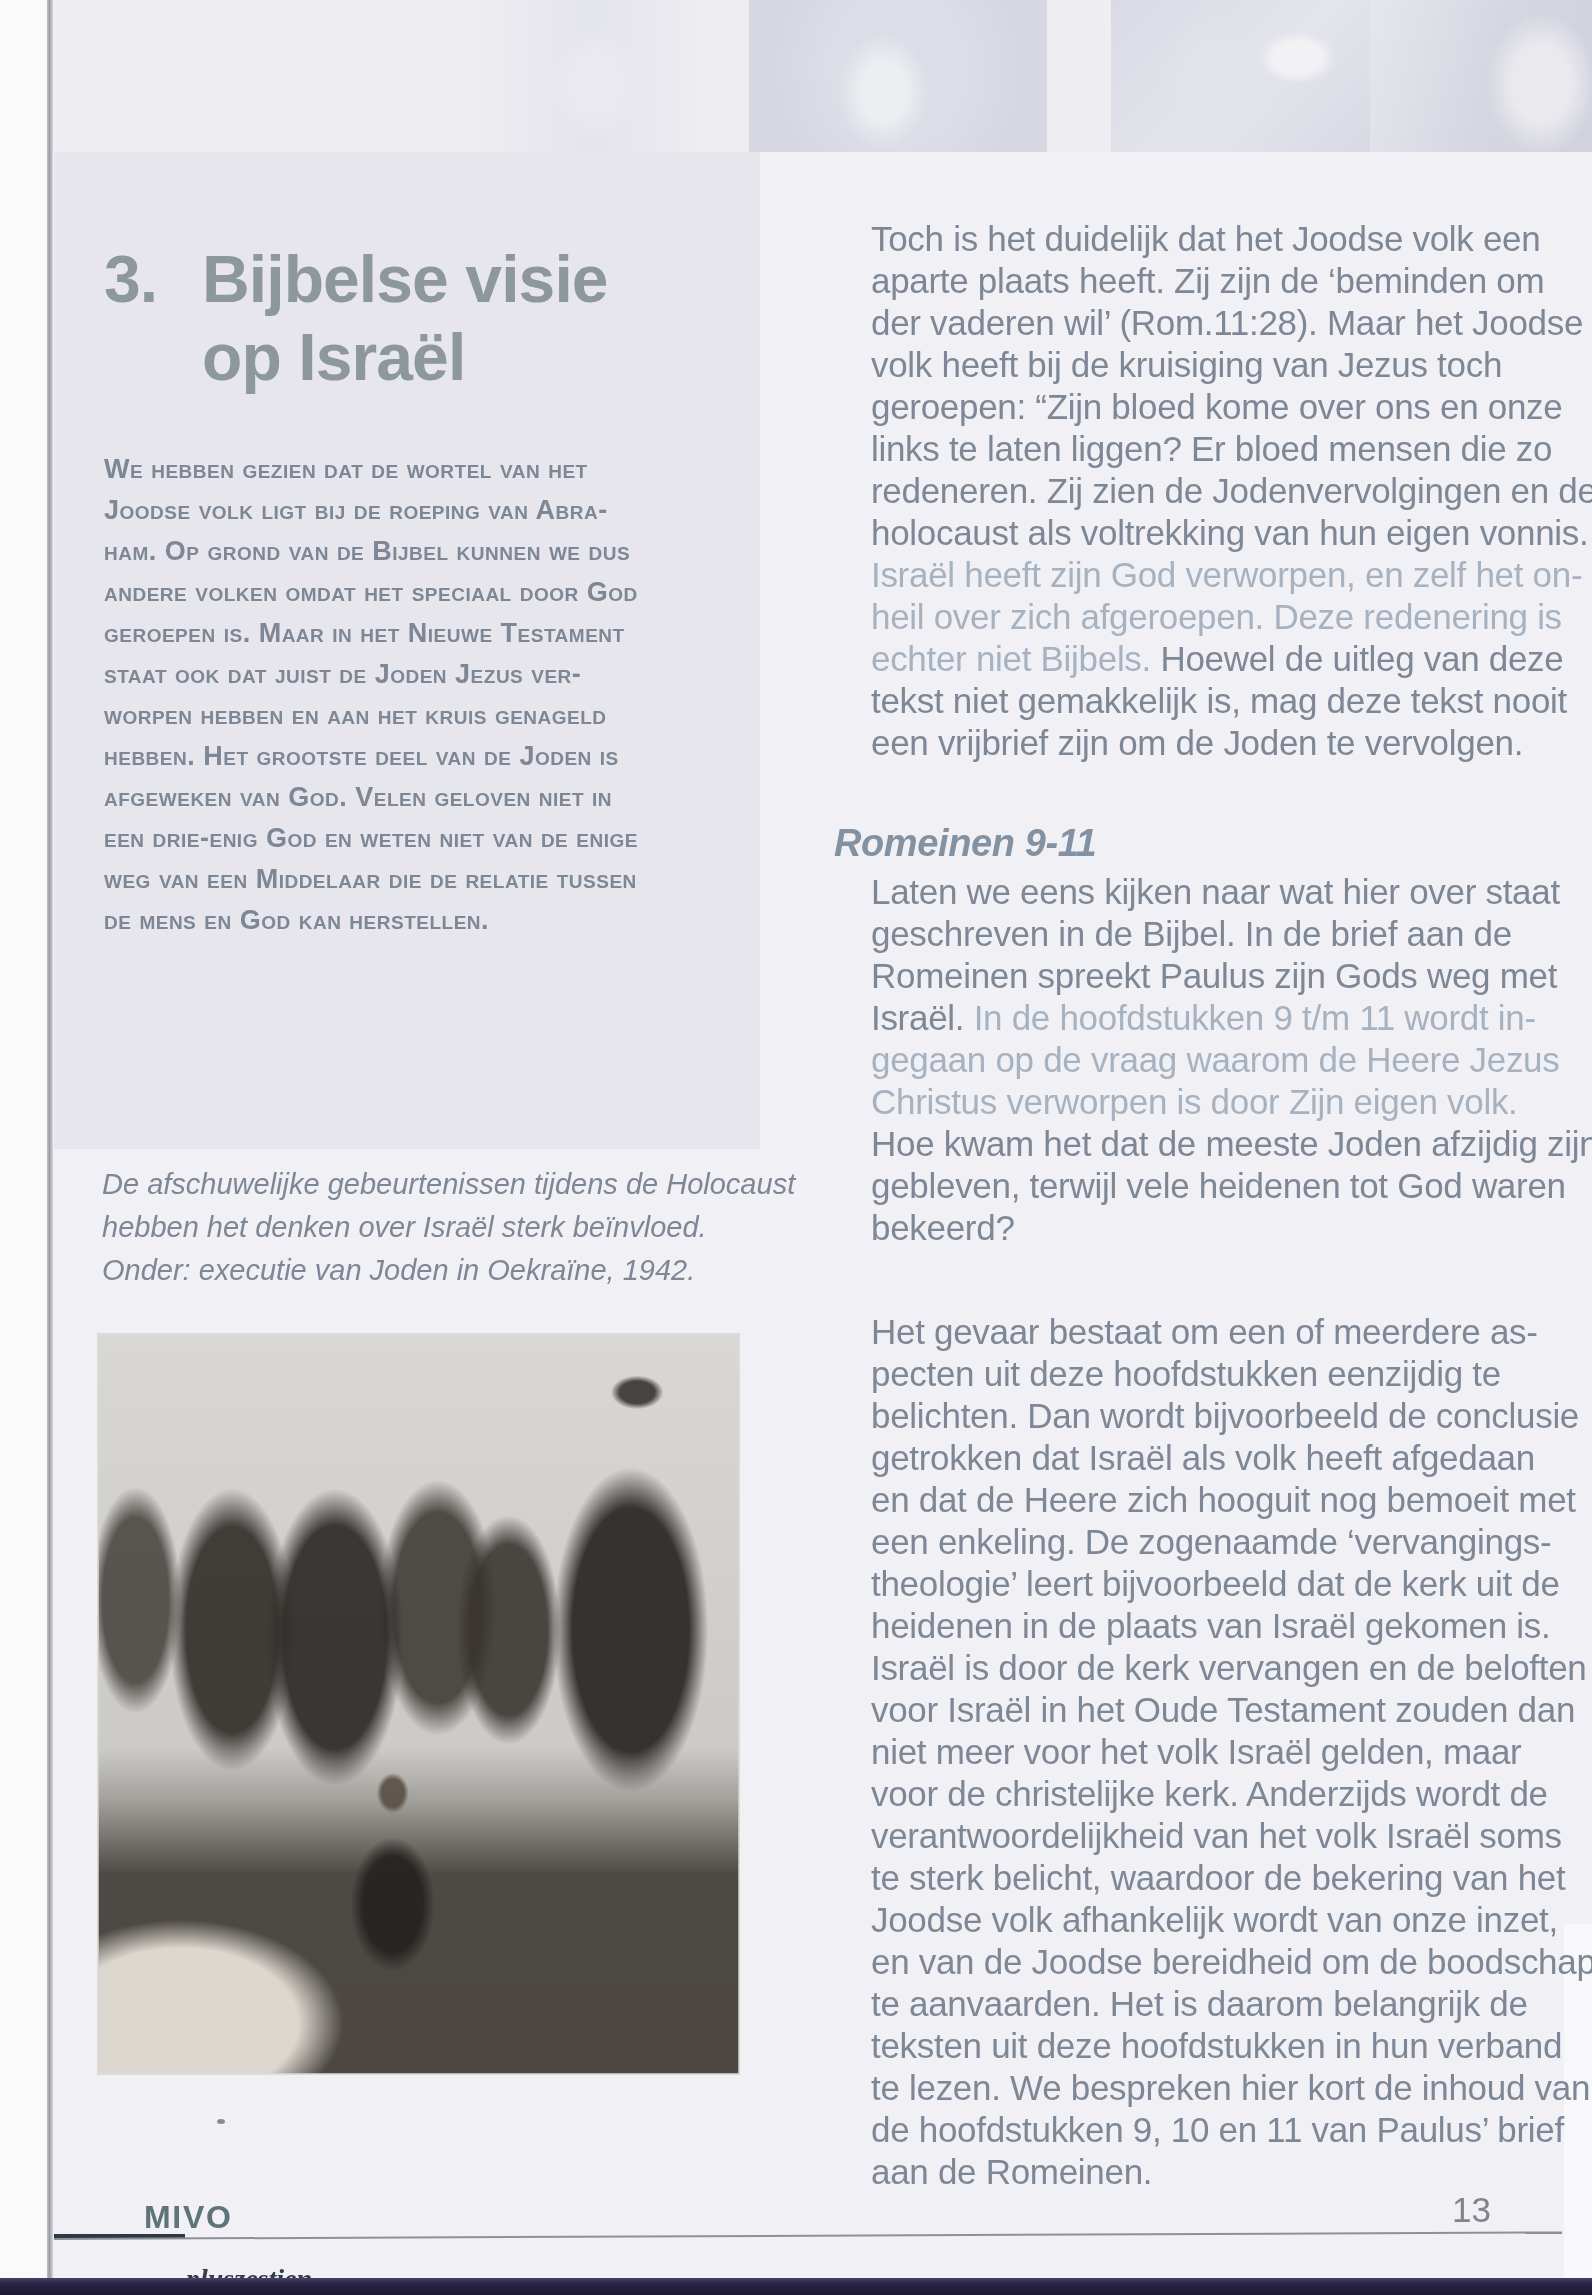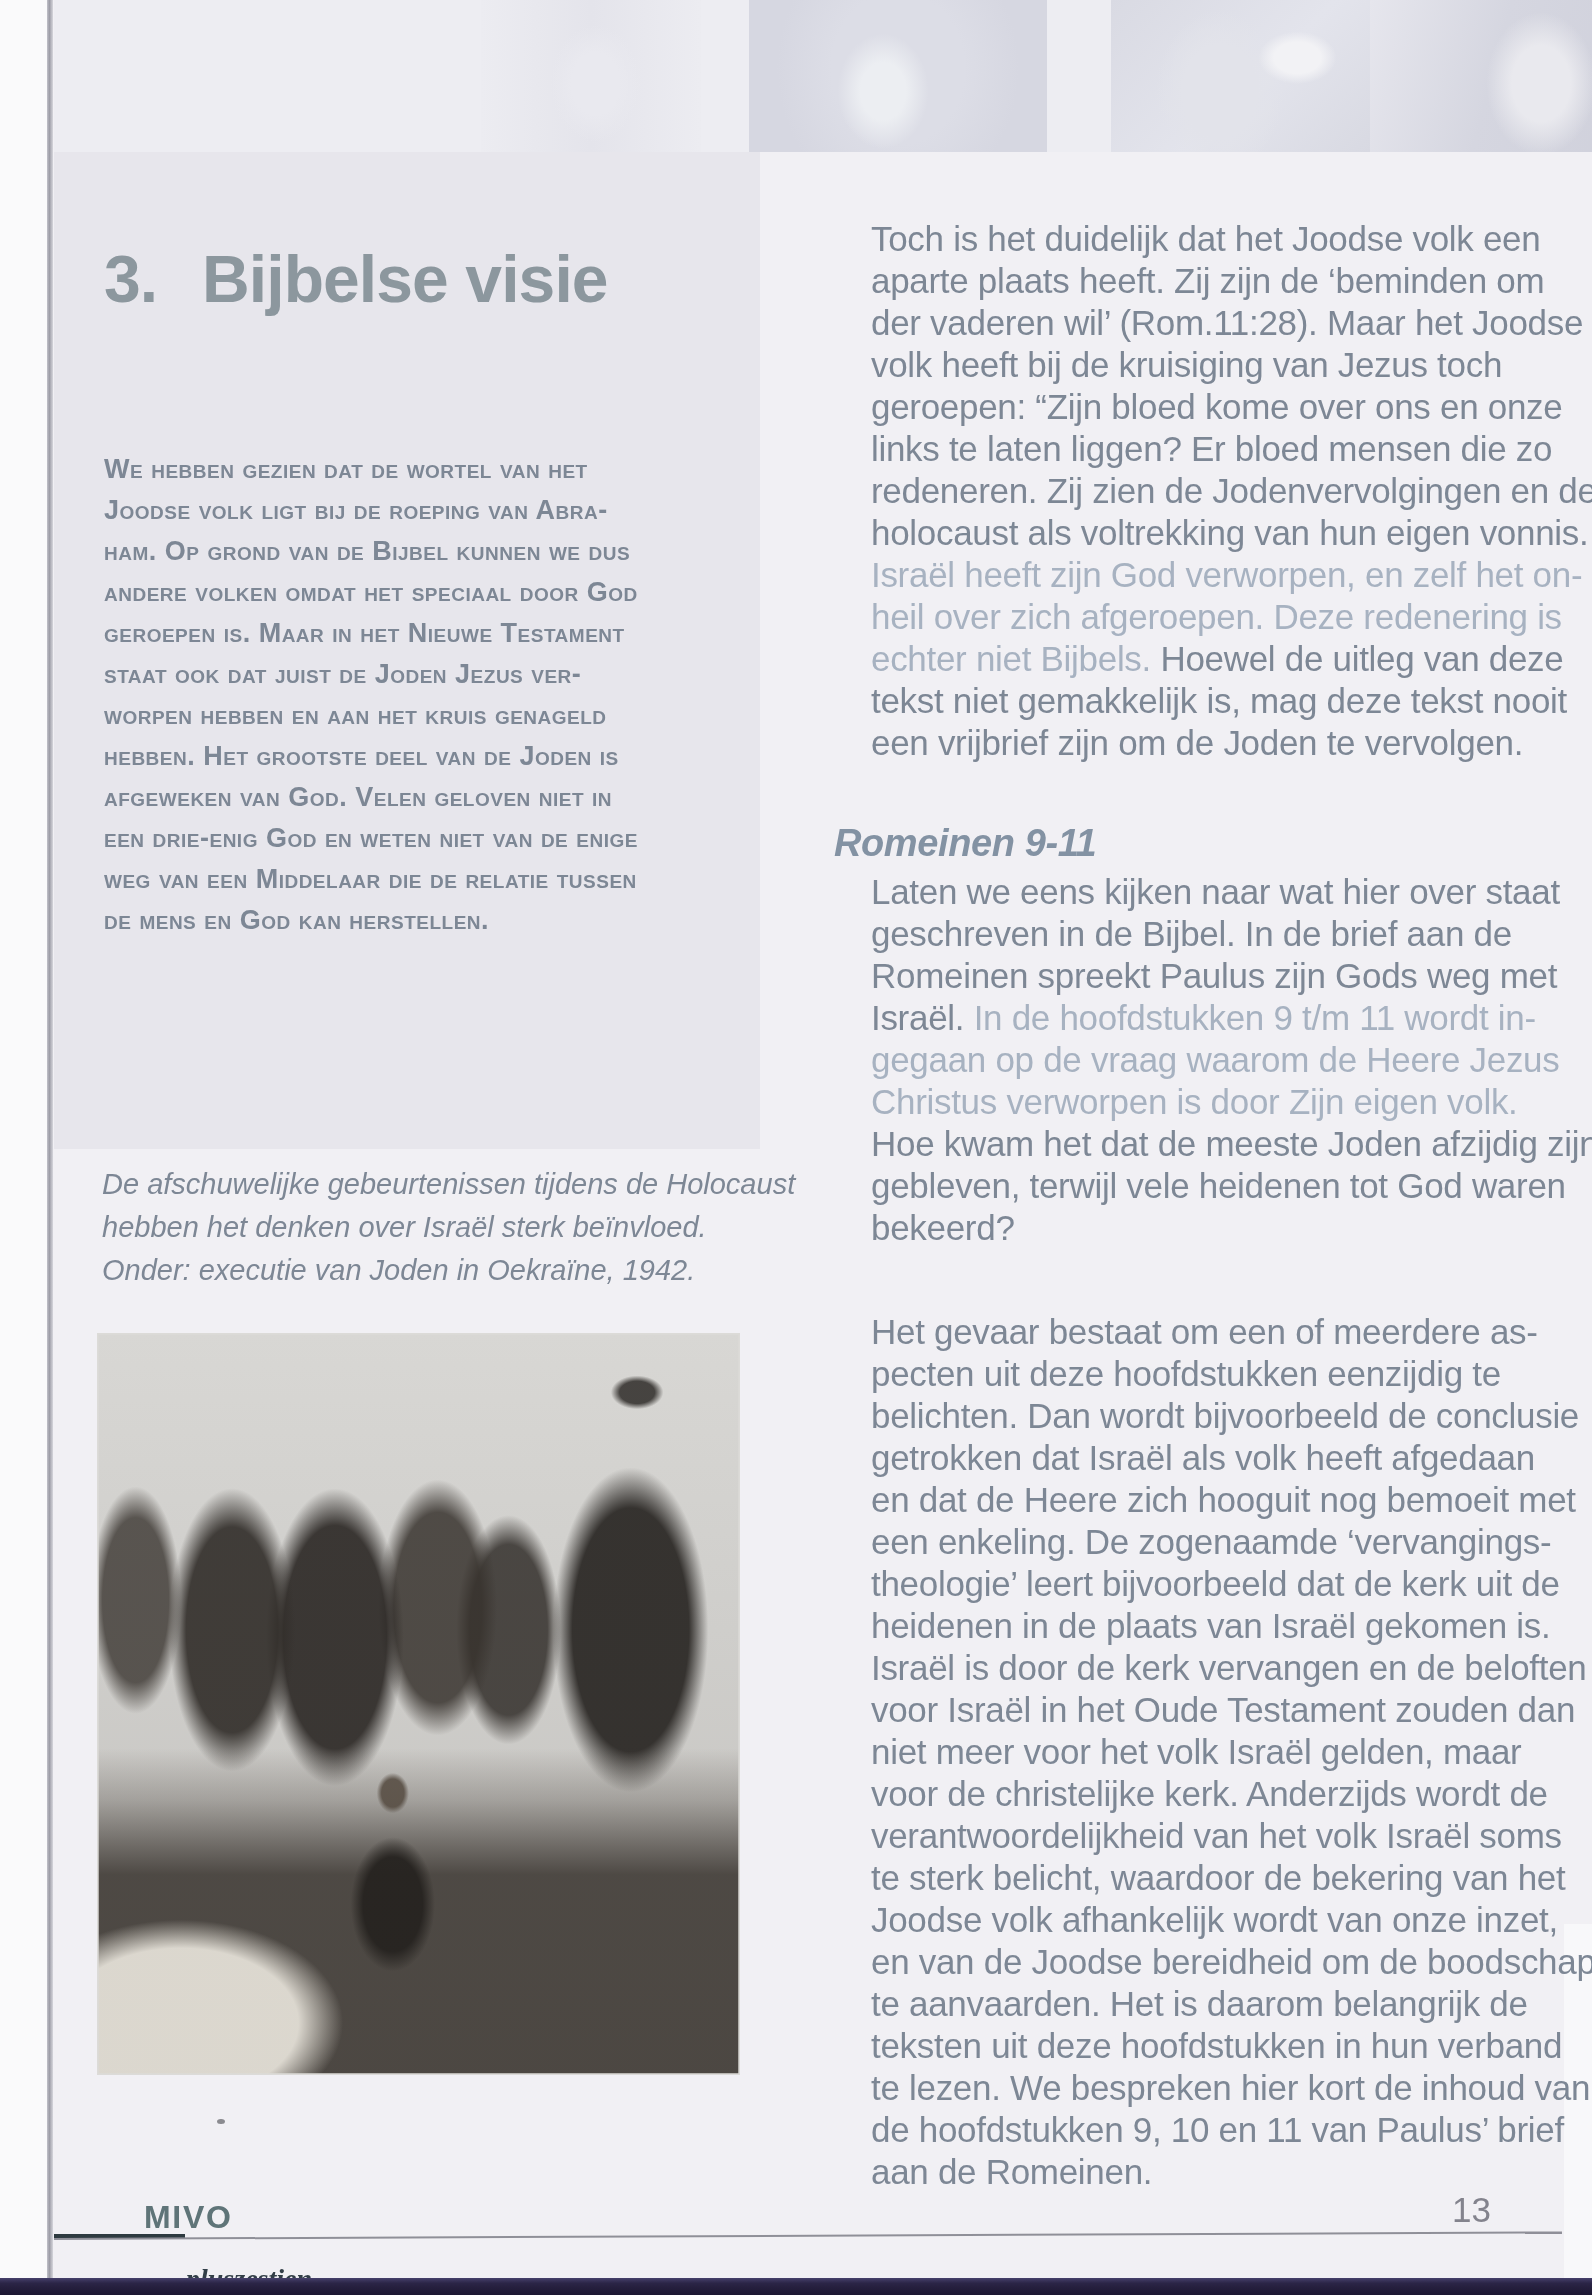--- a/index.html
+++ b/index.html
@@ -112,20 +112,21 @@
   <div class="left-panel"></div>
 
   <div class="scan-left-margin"></div>
   <div class="scan-left-edge"></div>
   <div class="scan-right-margin"></div>
 
   <div class="chapter-heading">
     <div class="chapter-number">3.</div>
     <div>
       <div>Bijbelse visie</div>
+      <div>op Israël</div>
     </div>
   </div>
 
   <div class="intro">
       <div class="tline"><span class="seg">We hebben gezien dat de wortel van het</span></div>
       <div class="tline"><span class="seg">Joodse volk ligt bij de roeping van Abra-</span></div>
       <div class="tline"><span class="seg">ham. Op grond van de Bijbel kunnen we dus</span></div>
       <div class="tline"><span class="seg">andere volken omdat het speciaal door God</span></div>
       <div class="tline"><span class="seg">geroepen is. Maar in het Nieuwe Testament</span></div>
       <div class="tline"><span class="seg">staat ook dat juist de Joden Jezus ver-</span></div>

